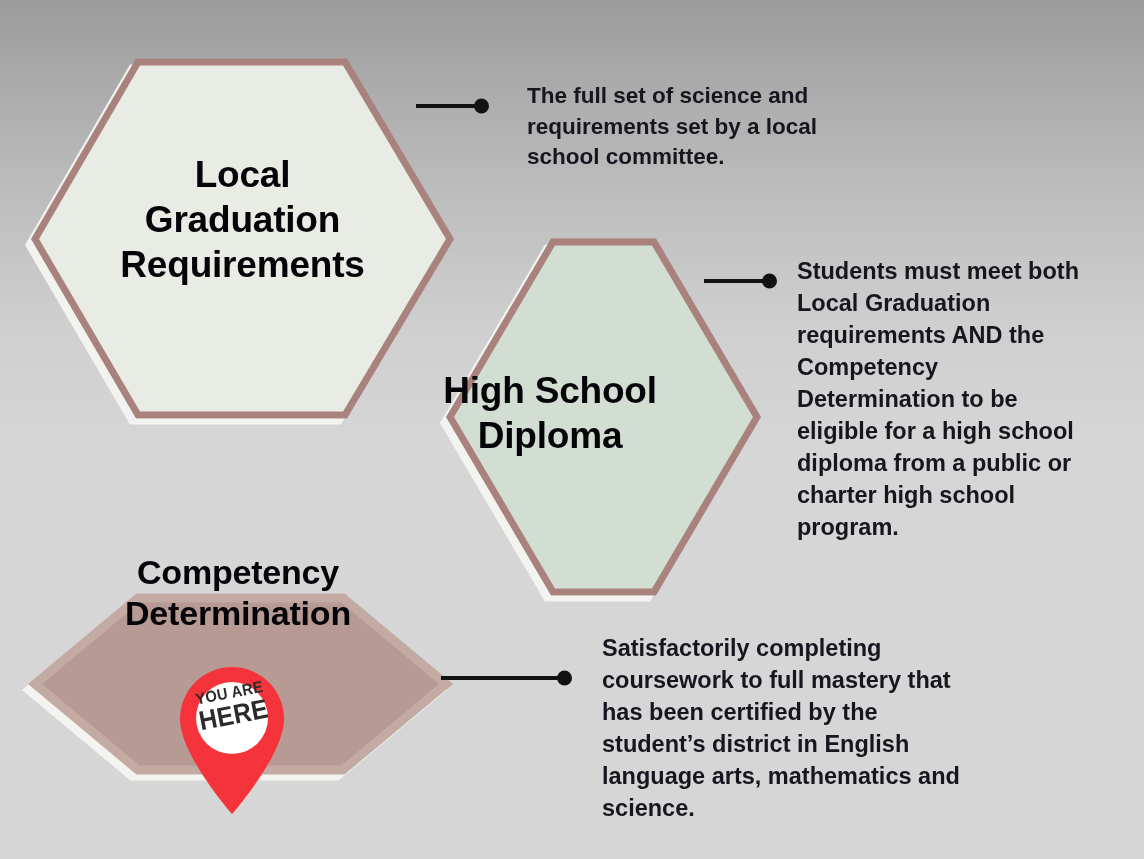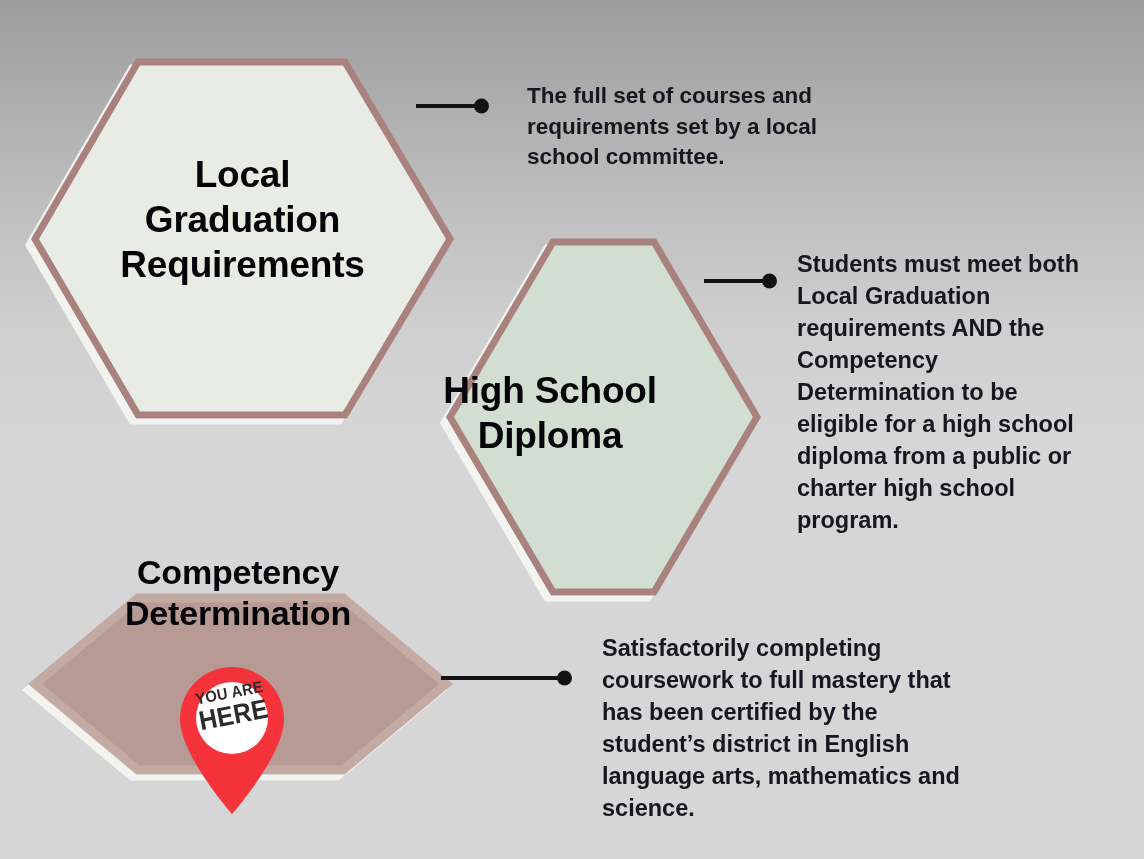--- a/index.html
+++ b/index.html
@@ -84,21 +84,21 @@
 
   
   .callout {
     position: absolute;
     font-weight: bold;
     color: #16161f;
     line-height: 1.36;
     white-space: pre-line;
   }
   #callout-1 { left: 527px; top: 81px;  width: 330px; font-size: 22.5px; }
-  #callout-2 { left: 797px; top: 249px; width: 330px; font-size: 23.5px; }
+  #callout-2 { left: 797px; top: 256px; width: 330px; font-size: 23.5px; }
   #callout-3 { left: 602px; top: 633px; width: 410px; font-size: 23.5px; }
 
   
   #pin {
     position: absolute;
     left: 176px;
     top: 663px;
     width: 112px;
     height: 152px;
   }
@@ -163,21 +163,21 @@
 Graduation
 Requirements</div>
 
   <div class="hex-label" id="label-competency">Competency
 Determination</div>
 
   <div class="connector" id="connector-1"></div>
   <div class="connector" id="connector-2"></div>
   <div class="connector" id="connector-3"></div>
 
-  <div class="callout" id="callout-1">The full set of courses and
+  <div class="callout" id="callout-1">The full set of science and
 requirements set by a local
 school committee.</div>
 
   <div class="callout" id="callout-2">Students must meet both
 Local Graduation
 requirements AND the
 Competency
 Determination to be
 eligible for a high school
 diploma from a public or

